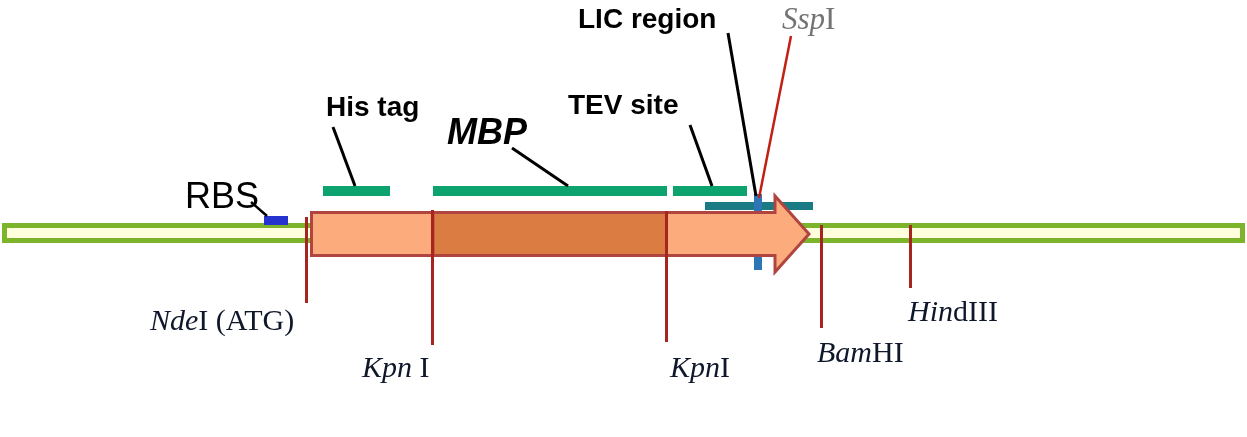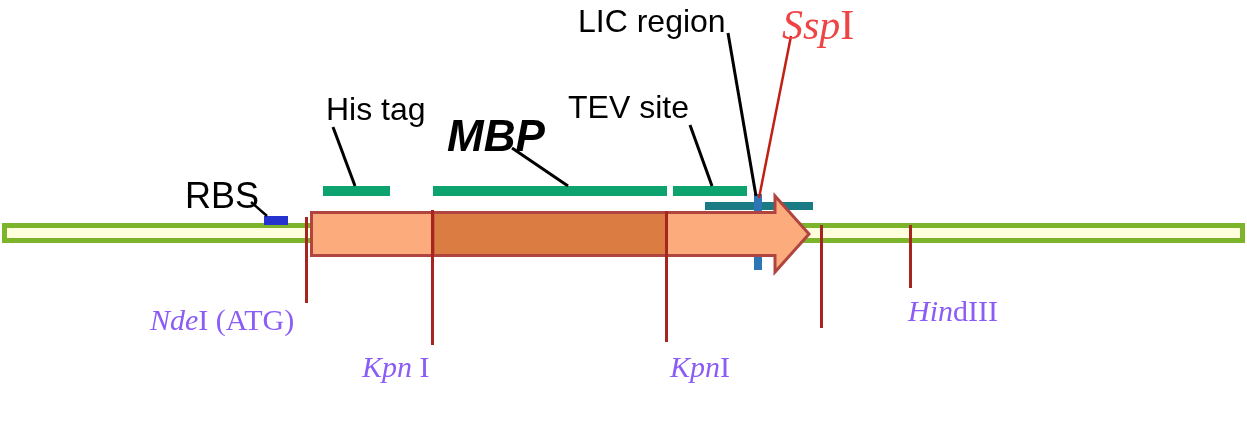--- a/index.html
+++ b/index.html
@@ -24,29 +24,29 @@
   .ssp-tick{left:754px;top:194px;width:8px;height:76px;background:#2E75B6;}
   
   .site-line{width:3px;background:#A6251E;}
   .line-nde{left:305px;top:217px;height:86px;}
   .line-kpn1{left:431px;top:210px;height:135px;}
   .line-kpn2{left:665px;top:211px;height:131px;}
   .line-bam{left:820px;top:225px;height:103px;}
   .line-hind{left:909px;top:225px;height:63px;}
   
   .lbl{white-space:nowrap;line-height:1.1;color:#000;}
-  .lbl-black-bold{font-weight:normal;font-size:32px;}
+  .lbl-black-bold{font-weight:bold;font-size:28px;}
   .lbl-rbs{left:185px;top:176px;font-size:36px;}
   .lbl-his{left:326px;top:92px;text-align:center;}
-  .lbl-mbp{left:447px;top:112px;font-weight:bold;font-style:italic;font-size:44px;}
+  .lbl-mbp{left:447px;top:112px;font-weight:bold;font-style:italic;font-size:36px;}
   .lbl-tev{left:568px;top:90px;}
   .lbl-lic{left:578px;top:4px;}
-  .site-label{font-family:"Liberation Serif",serif;font-size:30px;color:#8b5cf6;white-space:nowrap;line-height:1.1;}
+  .site-label{font-family:"Liberation Serif",serif;font-size:30px;color:#0f172a;white-space:nowrap;line-height:1.1;}
   .site-label i{font-style:italic;}
-  .lbl-ssp{left:782px;top:2px;font-size:42px;color:#ef4444;}
+  .lbl-ssp{left:782px;top:2px;font-size:31px;color:#737373;}
   .lbl-nde{left:150px;top:303px;}
   .lbl-kpn1{left:362px;top:350px;}
   .lbl-kpn2{left:670px;top:350px;}
   .lbl-bam{left:817px;top:335px;}
   .lbl-hind{left:908px;top:294px;}
   svg.overlay{left:0;top:0;pointer-events:none;}
 </style>
 </head>
 <body>
 
@@ -90,16 +90,17 @@
   <div class="abs lbl lbl-black-bold lbl-lic">LIC region</div>
 
   <div class="abs site-label lbl-ssp"><i>Ssp</i><span>I</span></div>
 
   <div class="abs site-label lbl-nde"><i>Nde</i><span>I (ATG)</span></div>
 
   <div class="abs site-label lbl-kpn1"><i>Kpn</i><span> I</span></div>
 
   <div class="abs site-label lbl-kpn2"><i>Kpn</i><span>I</span></div>
 
+  <div class="abs site-label lbl-bam"><i>Bam</i><span>HI</span></div>
 
   <div class="abs site-label lbl-hind"><i>Hin</i><span>dIII</span></div>
 
 </div>
 
 </body></html>

